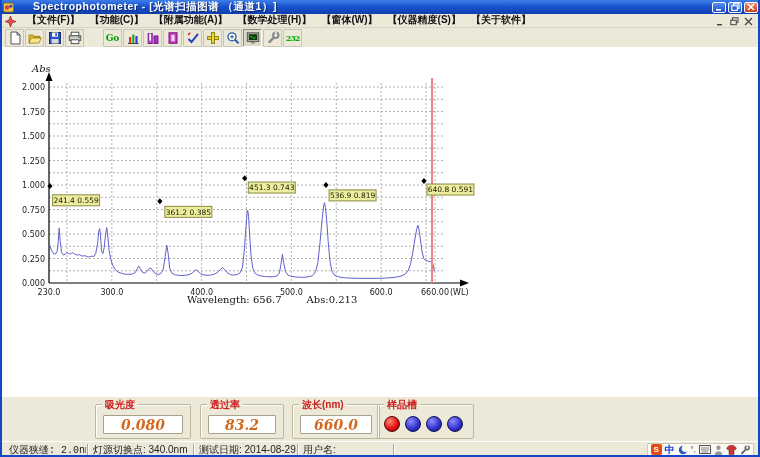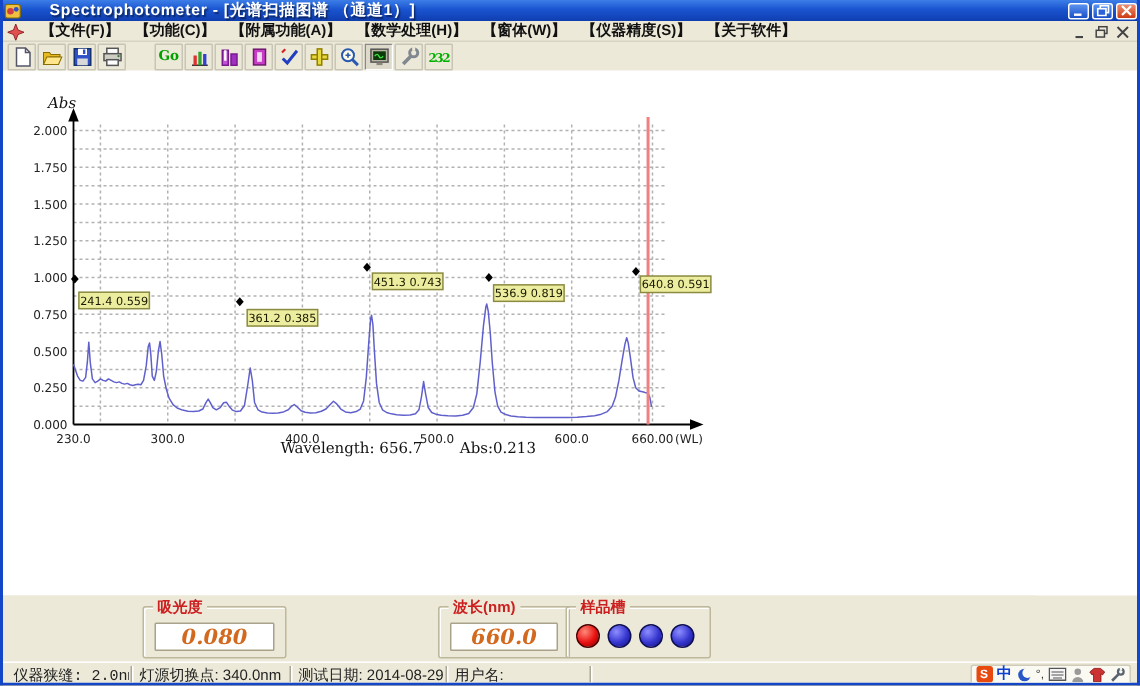--- a/index.html
+++ b/index.html
@@ -305,20 +305,24 @@
   </div>
   <div class="readout">
     <span>Wavelength: 656.7</span><span class="abs-read">Abs:0.213</span>
   </div>
 
   <div class="panel">
     <div class="group g-abs">
       <span class="glabel">吸光度</span>
       <div class="vbox">0.080</div>
     </div>
+    <div class="group g-trans">
+      <span class="glabel">透过率</span>
+      <div class="vbox">83.2</div>
+    </div>
     <div class="group g-wl">
       <span class="glabel">波长(nm)</span>
       <div class="vbox">660.0</div>
     </div>
     <div class="group g-cell">
       <span class="glabel">样品槽</span>
       <div class="leds">
           <span class="led led-red"></span>
           <span class="led led-blue"></span>
           <span class="led led-blue"></span>

